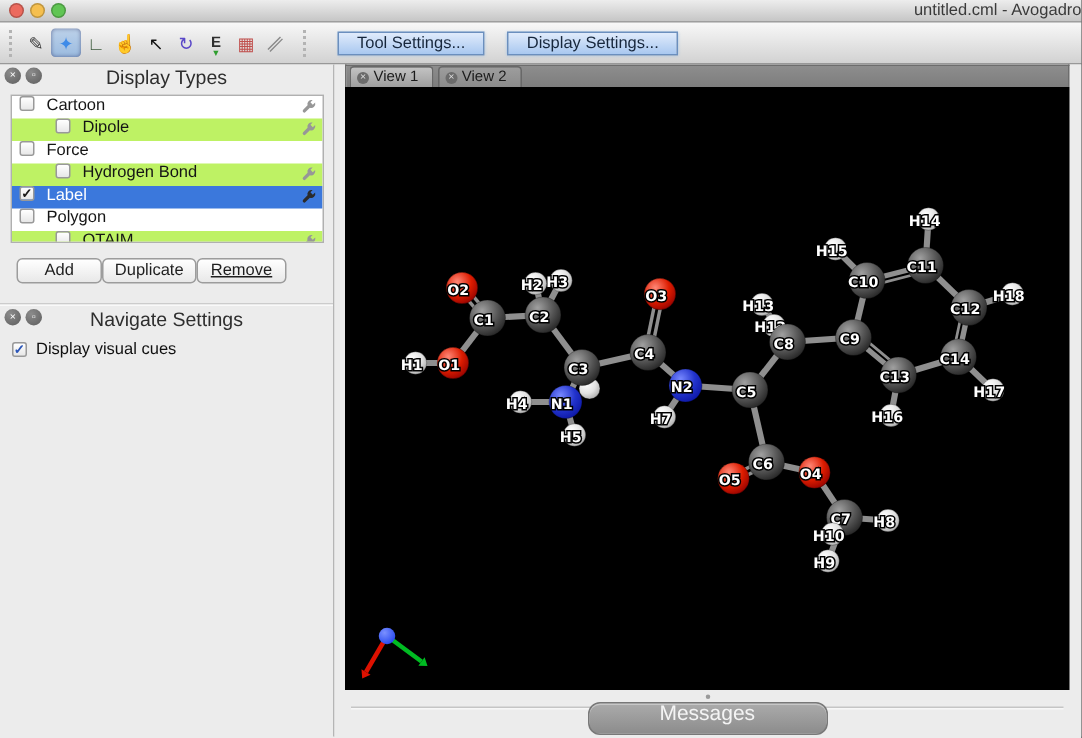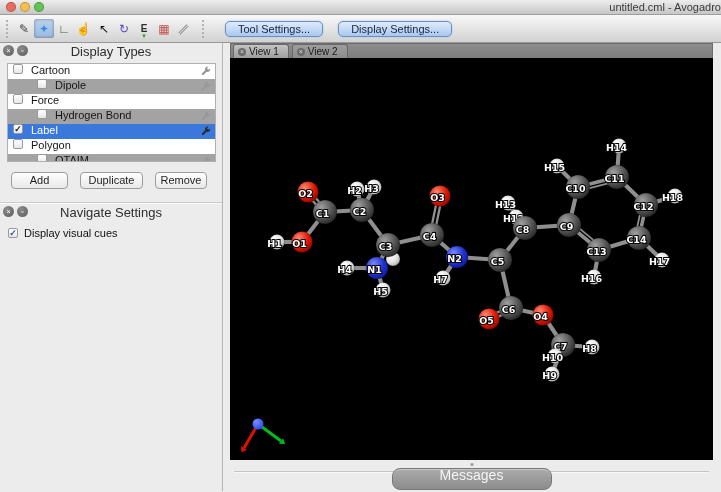--- a/index.html
+++ b/index.html
@@ -14,45 +14,45 @@
   .win-title { text-align:right; font-size:11px; line-height:14px; color:#3a3a3a; }
 
   
   .toolbar { height:28px; background:linear-gradient(#f8f8f8,#d2d2d2); border-bottom:1px solid #989898; display:flex; align-items:center; padding:0 4px; }
   .drag-dots { width:4px; height:18px; border-left:2px dotted #b3b3b3; margin:0 4px 0 2px; }
   .tool { width:20px; height:19px; display:flex; align-items:center; justify-content:center; border-radius:3px; position:relative; flex:none; }
   .tool.active { background:linear-gradient(#bdd2ea,#9abadf); box-shadow:inset 0 0 3px rgba(0,0,60,.45); }
   .tool-glyph { font-size:12px; line-height:1; display:inline-block; }
   .tool .sub { position:absolute; bottom:0; left:50%; transform:translateX(-50%); font-size:7px; line-height:5px; }
   .tb-btn { height:16px; padding:0 12px; font-size:11px; line-height:14px; color:#17273c;
-            background:linear-gradient(#e0ebfb,#a9c8f0); border:1px solid #6b8fbe; border-radius:5px;
+            background:linear-gradient(#e0ebfb,#a9c8f0); border:1px solid #6b8fbe; border-radius:0;
             margin-left:15px; box-shadow:0 0 2px #9cc0e8; }
 
   
   .main { display:flex; height:448px; }
   .left-panel { width:223px; flex:none; background:#ececec; border-right:1px solid #b5b5b5; }
   .panel-header { height:16px; position:relative; display:flex; align-items:center; }
   .ph-btns { position:absolute; left:3px; top:2px; display:flex; gap:3px; }
   .ph-btn { width:11px; height:11px; border-radius:50%; background:radial-gradient(circle at 35% 30%, #8b8b8b, #5d5d5d);
             color:#fff; font-size:7px; line-height:11px; text-align:center; }
   .ph-title { width:100%; text-align:center; font-size:13px; color:#2e2e2e; }
 
   .dt-list { margin:4px 6px 0 7px; height:99px; background:#fff; border:1px solid #b0b0b0; overflow:hidden; }
   .dt-row { height:15px; display:flex; padding-left:5px; font-size:11px; color:#151515; position:relative; }
-  .dt-row.alt { background:#a3a3a3;padding-left:29px; }
+  .dt-row.alt { background:#bef264;padding-left:29px; }
   .dt-row.selected { background:#3b78dc; color:#fff; }
   .cb { width:10px; height:10px; flex:none; background:linear-gradient(#ffffff,#e7e7e7); border:1px solid #999;
         border-radius:2px; font-size:9px; line-height:8px; text-align:center; color:#1a1a1a; font-weight:bold; }
   .dt-label { margin-left:8px; }
   .wrench { position:absolute; right:4px; top:2px; }
 
-  .btn-row { display:flex; margin:10px 0 0 11px; gap:12px; }
+  .btn-row { display:flex; margin:10px 0 0 11px; }
   .small-btn { height:17px; background:linear-gradient(#ffffff,#e8e8e8); border:1px solid #9c9c9c; border-radius:4px;
                font-size:11px; color:#1e1e1e; text-align:center; line-height:15px; }
-  .small-btn.b0 { width:57px; } .small-btn.b1 { width:63px; } .small-btn.b2 { width:52px; }
+  .small-btn.b0 { width:57px; } .small-btn.b1 { width:63px; } .small-btn.b2 { width:60px;text-decoration:underline; }
   .divider { margin-top:13px; border-top:1px solid #cccccc; border-bottom:1px solid #f9f9f9; }
   .nav-check-row { display:flex; align-items:center; gap:6px; margin:7px 0 0 8px; font-size:11px; color:#101010; }
   .cb.nav { color:#2a55b8; }
 
   
   .viewport-col { flex:1; display:flex; flex-direction:column; background:#ececec; padding:0 8px 0 7px; }
   .tabbar { height:15px; background:linear-gradient(#8d8d8d,#7d7d7d); border:1px solid #6d6d6d; border-bottom:none;
             display:flex; align-items:flex-end; padding-left:2px; }
   .tab { height:14px; display:flex; align-items:center; gap:3px; padding:0 9px 0 4px; font-size:10px; color:#1b1b1b;
          background:linear-gradient(#9d9d9d,#8b8b8b); border:1px solid #686868; border-bottom:none;

